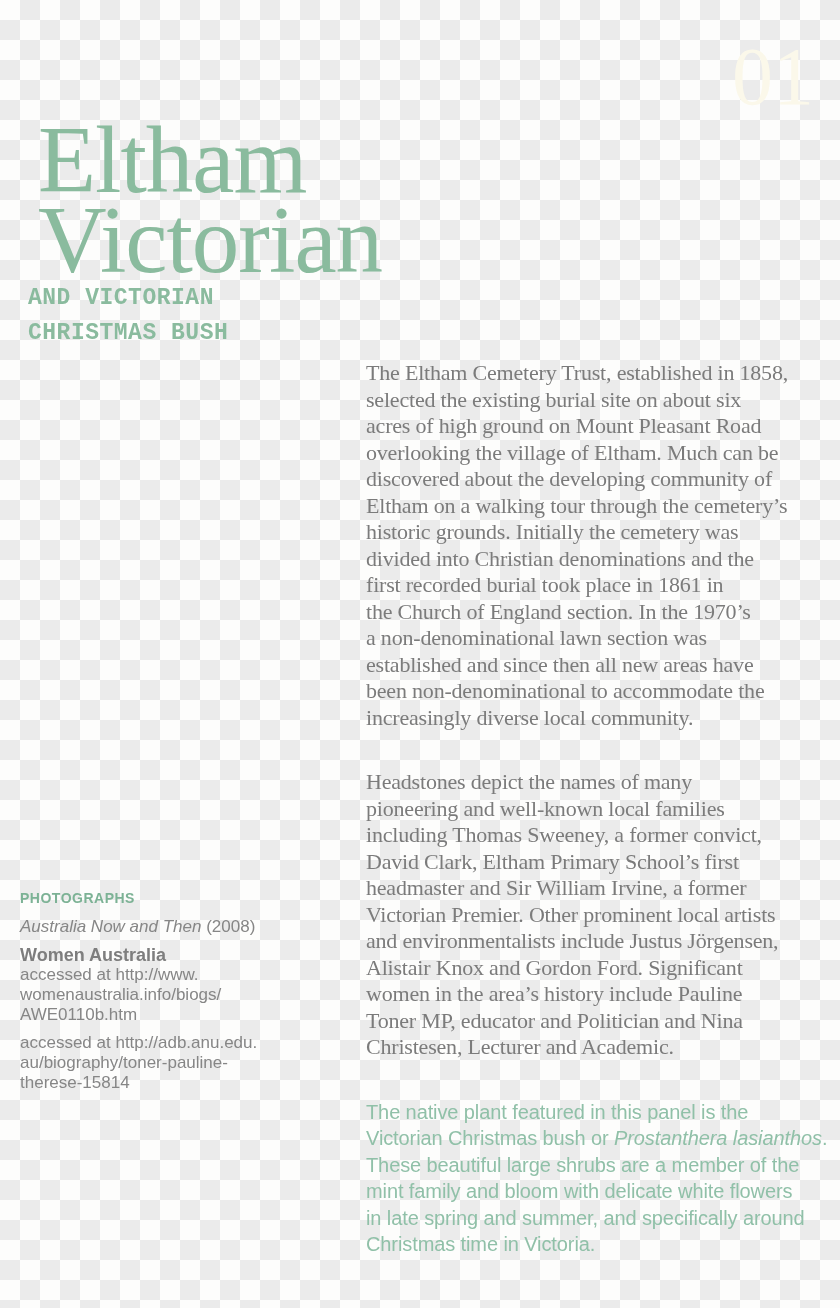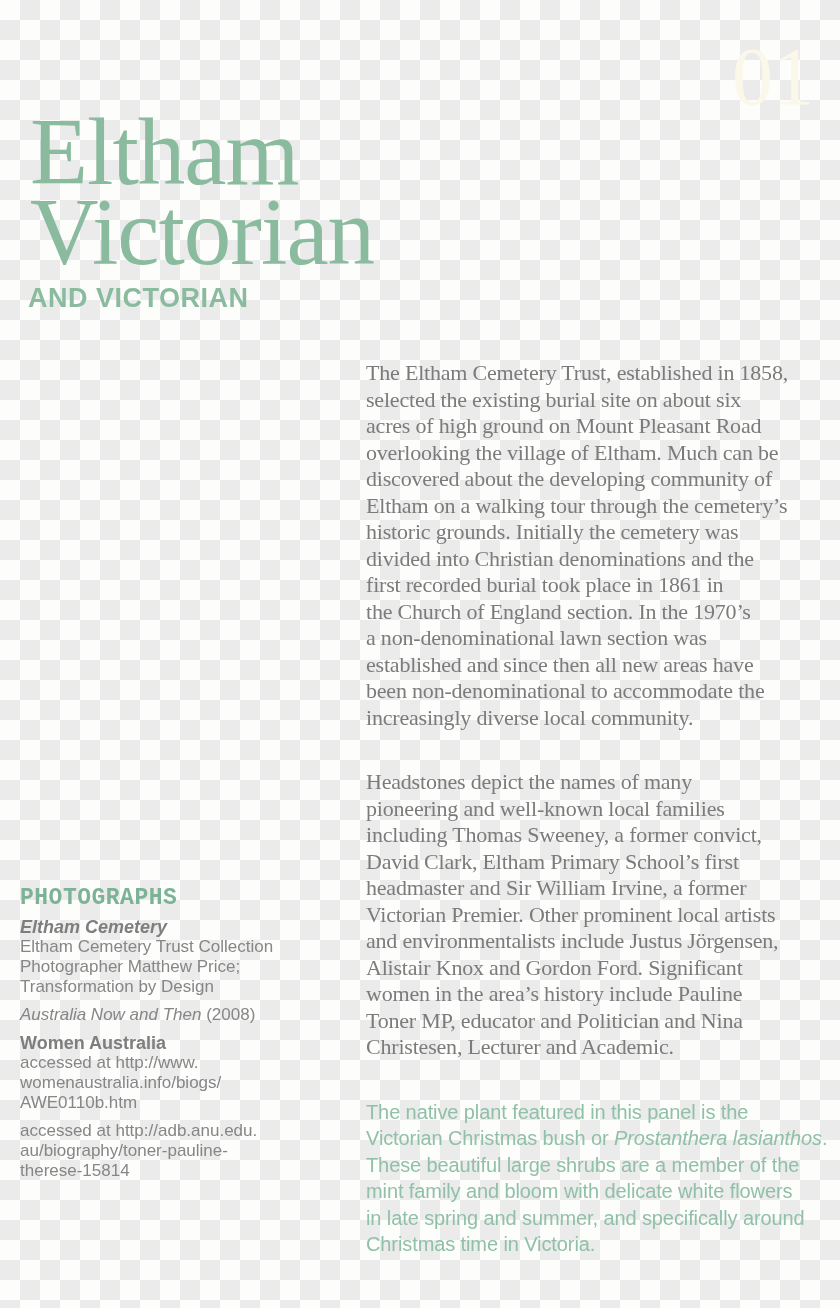--- a/index.html
+++ b/index.html
@@ -10,30 +10,30 @@
     background-size:40px 40px;
     font-family:"Liberation Sans", sans-serif;
   }
   .page-number {
     position:absolute; top:36px; right:26px;
     font-family:"Liberation Serif", serif;
     font-size:82px; line-height:1;
     color:var(--page-number-cream, #fbf8ea);
   }
   .title {
-    position:absolute; left:26px; top:108px; margin:4px;
+    position:absolute; left:26px; top:108px; margin:12px;
     font-family:"Liberation Serif", serif; font-weight:400;
     font-size:95px; line-height:80px; letter-spacing:-1px;
     color:var(--title-green, #8abb9e);
   }
   .title-line { display:block; }
   .subtitle {
     position:absolute; left:28px; top:281px; margin:0;
-    font-family:Liberation Sans, sans-serif; font-weight:700;
-    font-size:27px; line-height:35px; letter-spacing:0.5px;
+    font-family:Liberation Mono, monospace; font-weight:700;
+    font-size:23px; line-height:35px; letter-spacing:0.5px;
     color:var(--title-green, #8abb9e);
   }
   .subtitle-line { display:block; }
 
   .article { position:absolute; left:366px; top:360px; width:470px; }
   .body-para {
     margin:0 0 38px 0;
     font-family:"Liberation Serif", serif;
     font-size:22px; line-height:26.5px; letter-spacing:-0.2px;
     color:var(--body-gray, #7b7b7b);
@@ -43,22 +43,22 @@
     margin:0;
     font-size:20px; line-height:26.5px; letter-spacing:-0.1px;
     color:var(--plant-green, #90c0a8);
     white-space:pre-line;
   }
   .species { font-style:italic; }
 
   .sidebar { position:absolute; left:20px; top:886px; width:332px; color:var(--sidebar-gray, #868686); }
   .side-heading {
     margin:0 0 7px 0;
-    font-family:Liberation Mono, monospace; font-weight:700;
-    font-size:23px; line-height:24px; letter-spacing:0.5px;
+    font-family:Liberation Sans, sans-serif; font-weight:700;
+    font-size:14px; line-height:24px; letter-spacing:0.5px;
     color:var(--heading-green, #7cb295);
   }
   .side-heading.info { margin-top:12px; }
   .side-entry { margin-bottom:8px; }
   .side-title { font-weight:700; font-size:18px; line-height:20px; color:var(--sidebar-dark-gray, #7e7e7e); }
   .side-title.italic { font-style:italic; }
   .side-lines { font-size:17px; line-height:20px; white-space:pre-line; }
   .side-lines em { font-style:italic; }
 </style>
 </head>
@@ -68,20 +68,21 @@
 
   <div class="page-number">01</div>
 
   <h1 class="title">
       <span class="title-line">Eltham</span>
       <span class="title-line">Victorian</span>
     </h1>
 
   <h2 class="subtitle">
       <span class="subtitle-line">AND VICTORIAN</span>
+      <span class="subtitle-line">CHRISTMAS BUSH</span>
     </h2>
 
   <main class="article">
     <p class="body-para">The Eltham Cemetery Trust, established in 1858,
 selected the existing burial site on about six
 acres of high ground on Mount Pleasant Road
 overlooking the village of Eltham. Much can be
 discovered about the developing community of
 Eltham on a walking tour through the cemetery’s
 historic grounds. Initially the cemetery was
@@ -106,26 +107,20 @@
     <p class="plant-para"><span>The native plant featured in this panel is the
 Victorian Christmas bush or </span><em class="species">Prostanthera lasianthos</em><span>.
 These beautiful large shrubs are a member of the
 mint family and bloom with delicate white flowers
 in late spring and summer, and specifically around
 Christmas time in Victoria.</span></p>
   </main>
 
   <aside class="sidebar">
     <h3 class="side-heading">PHOTOGRAPHS</h3>
-    <div class="side-entry">
-      <div class="side-title italic">Eltham Cemetery</div>
-      <div class="side-lines">Eltham Cemetery Trust Collection
-Photographer Matthew Price;
-Transformation by Design</div>
-    </div>
 
     <div class="side-entry">
       <div class="side-lines"><em>Australia Now and Then</em><span> (2008)</span></div>
     </div>
     <div class="side-entry">
       <div class="side-title">Women Australia</div>
       <div class="side-lines">accessed at http://www.
 womenaustralia.info/biogs/
 AWE0110b.htm</div>
     </div>

